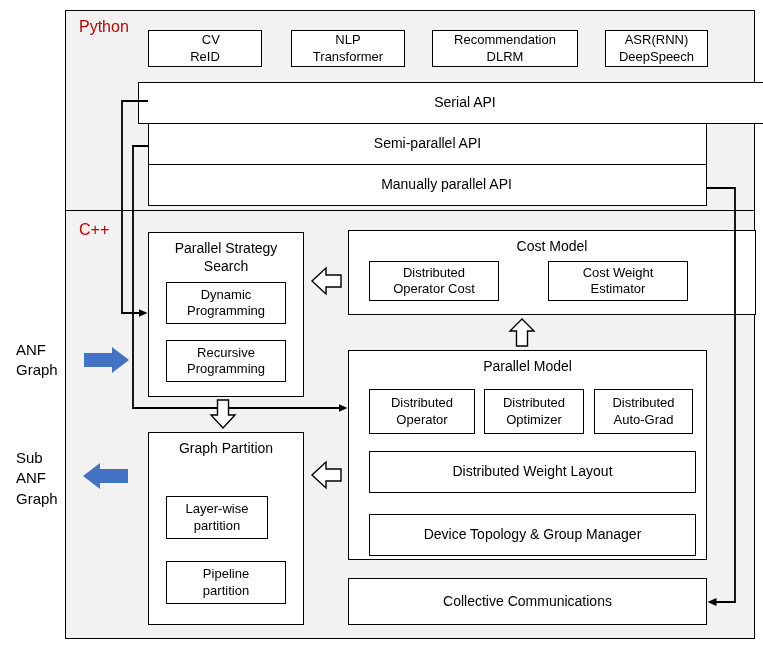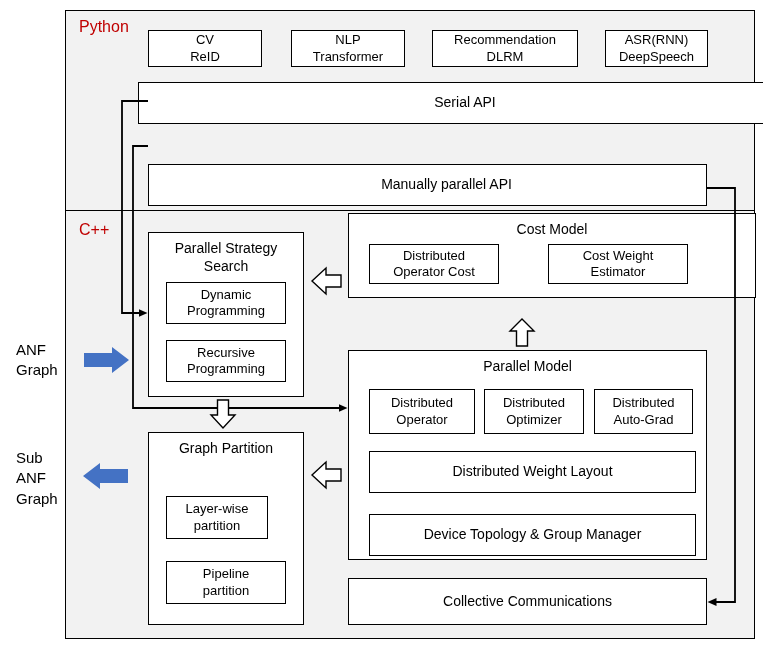--- a/index.html
+++ b/index.html
@@ -25,41 +25,42 @@
 <body>
 
 <div class="canvas">
 
   <div class="section" style="left:65px; top:10px; width:690px; height:201px;"></div>
   <div class="section-label" style="left:79px; top:18px;">Python</div>
 
   <div class="section" style="left:65px; top:210px; width:690px; height:429px;"></div>
   <div class="section-label" style="left:79px; top:221px;">C++</div>
 
-  <div class="box" style="left:148px; top:30px; width:114px; height:37px;">CV
+  <div class="box" style="left:148px; top:30px; width:114px; height:37px;text-align:right;">CV
 ReID</div>
   <div class="box" style="left:291px; top:30px; width:114px; height:37px;">NLP
 Transformer</div>
   <div class="box" style="left:432px; top:30px; width:146px; height:37px;">Recommendation
 DLRM</div>
   <div class="box" style="left:605px; top:30px; width:103px; height:37px;">ASR(RNN)
 DeepSpeech</div>
 
   <div class="box api-bar" style="left:138px; top:82px; width:654px; height:42px;">Serial API</div>
+  <div class="box api-bar" style="left:148px; top:123px; width:559px; height:42px;">Semi-parallel API</div>
   <div class="box api-bar" style="left:148px; top:164px; width:559px; height:42px;padding-left:38px;">Manually parallel API</div>
 
   <div class="panel" style="left:148px; top:232px; width:156px; height:165px;">
     <div class="panel-title">Parallel Strategy Search</div>
     <div class="box" style="left:17px; top:49px; width:120px; height:42px;">Dynamic
 Programming</div>
     <div class="box" style="left:17px; top:107px; width:120px; height:42px;">Recursive
 Programming</div>
   </div>
 
-  <div class="panel" style="left:348px; top:213px; width:408px; height:85px;padding-left:46px;">
+  <div class="panel" style="left:348px; top:230px; width:408px; height:85px;padding-left:46px;">
     <div class="panel-title">Cost Model</div>
     <div class="box" style="left:20px; top:30px; width:130px; height:40px;">Distributed
 Operator Cost</div>
     <div class="box" style="left:199px; top:30px; width:140px; height:40px;">Cost Weight
 Estimator</div>
   </div>
 
   <div class="panel" style="left:348px; top:350px; width:359px; height:210px;">
     <div class="panel-title">Parallel Model</div>
     <div class="box" style="left:20px; top:38px; width:106px; height:45px;">Distributed

